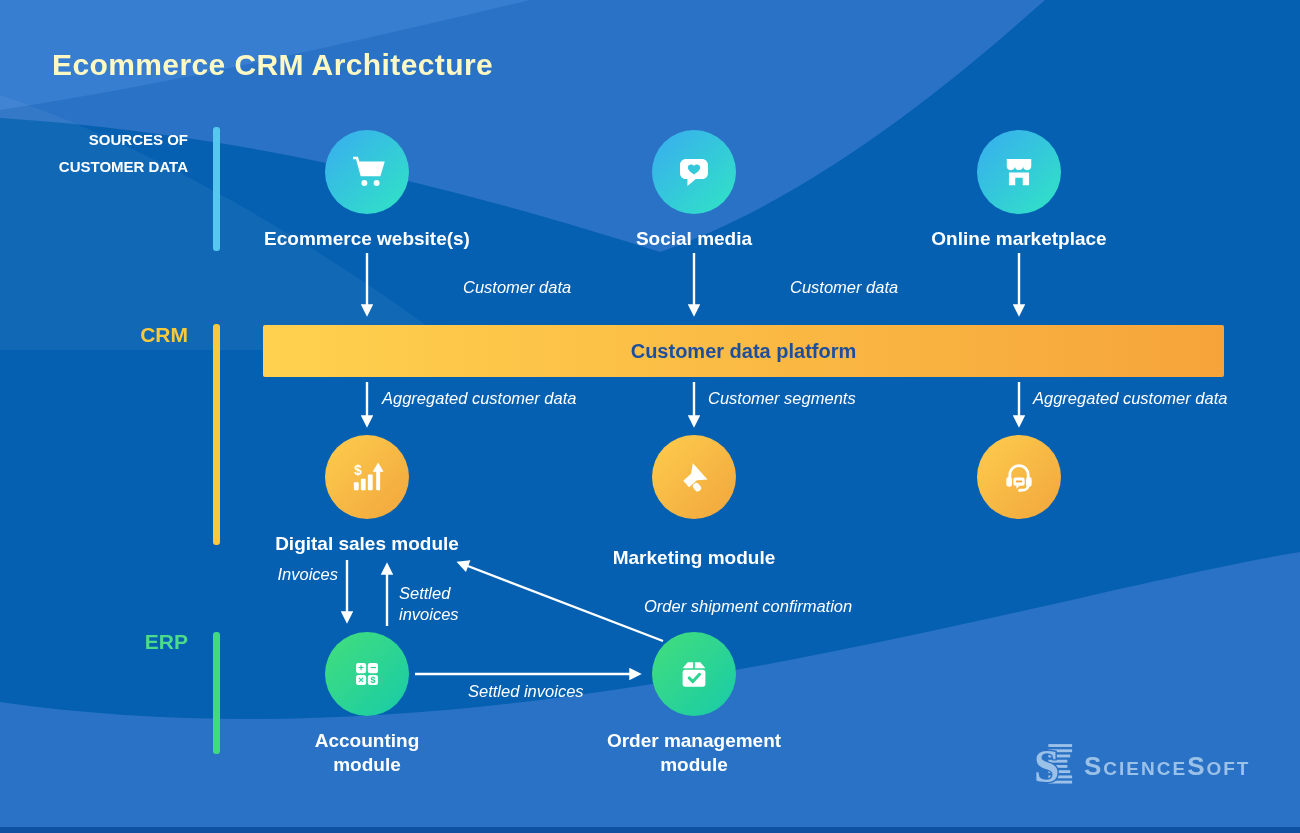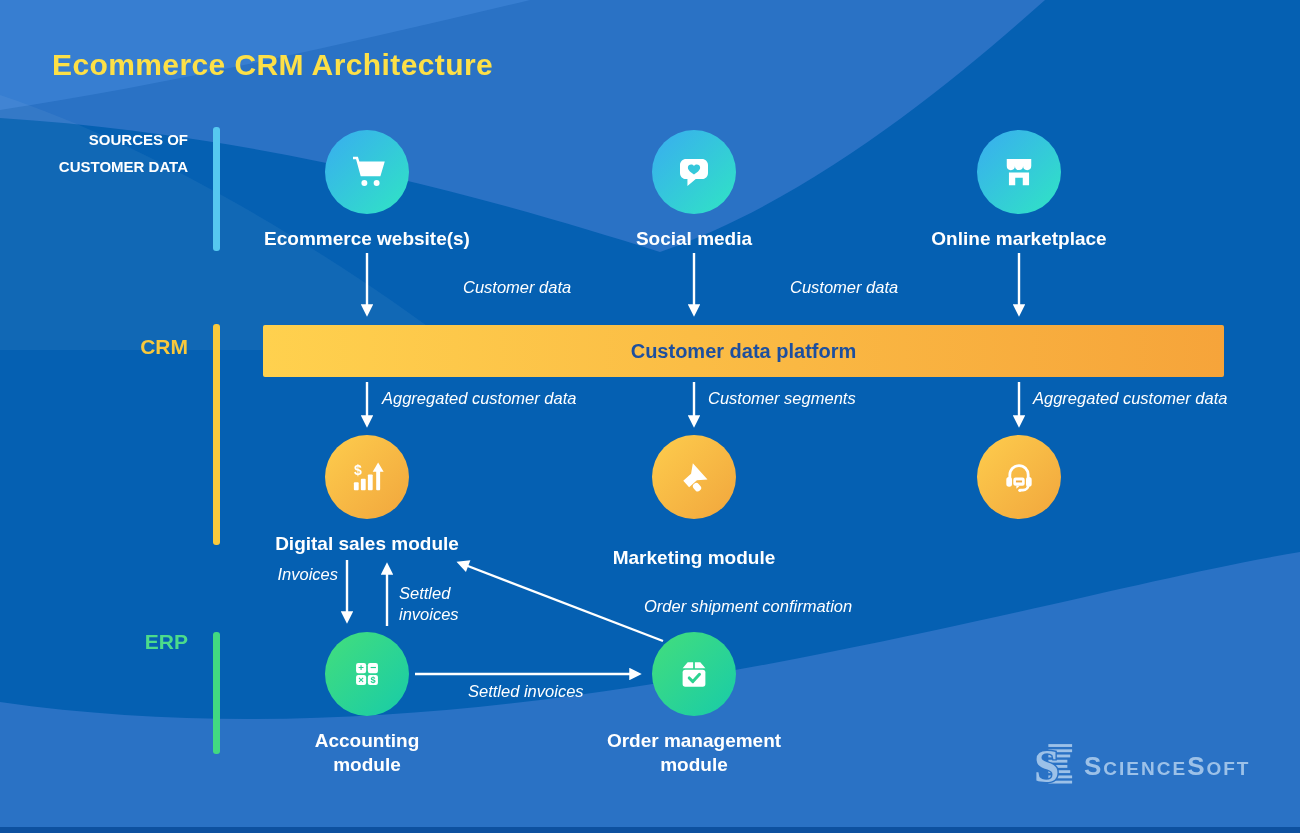--- a/index.html
+++ b/index.html
@@ -2,29 +2,29 @@
 <html><head>
 <meta charset="utf-8">
 <style>
   html,body{margin:0;padding:0;background:#0a4f9e;}
   .canvas{
     position:relative;width:1300px;height:833px;overflow:hidden;
     font-family:"Liberation Sans",sans-serif;background:#0560b2;
   }
   .bg{position:absolute;inset:0;pointer-events:none;}
   .title{
-    position:absolute;left:52px;top:48px;color:#fde047;
+    position:absolute;left:52px;top:48px;color:#fef9c3;
     font-size:30px;font-weight:700;letter-spacing:.4px;
   }
   .section-label{
     position:absolute;left:36px;width:152px;text-align:right;
     font-weight:700;line-height:27px;
   }
   .sec-sources{top:126px;font-size:15px;color:#ffffff;}
-  .sec-crm{top:321px;font-size:21px;color:#f9c93c;margin-top:12px;}
+  .sec-crm{top:321px;font-size:21px;color:#f9c93c;}
   .sec-erp{top:628px;font-size:21px;color:#4cdb8b;}
   .vbar{position:absolute;left:213px;width:7px;border-radius:3px;}
   .vbar-sources{top:127px;height:124px;background:#56c8f0;}
   .vbar-crm{top:324px;height:221px;background:#f9c93c;}
   .vbar-erp{top:632px;height:122px;background:#42d981;}
 
   .node{position:absolute;display:flex;flex-direction:column;align-items:center;}
   .bubble{
     width:84px;height:84px;border-radius:50%;
     display:flex;align-items:center;justify-content:center;flex:none;

